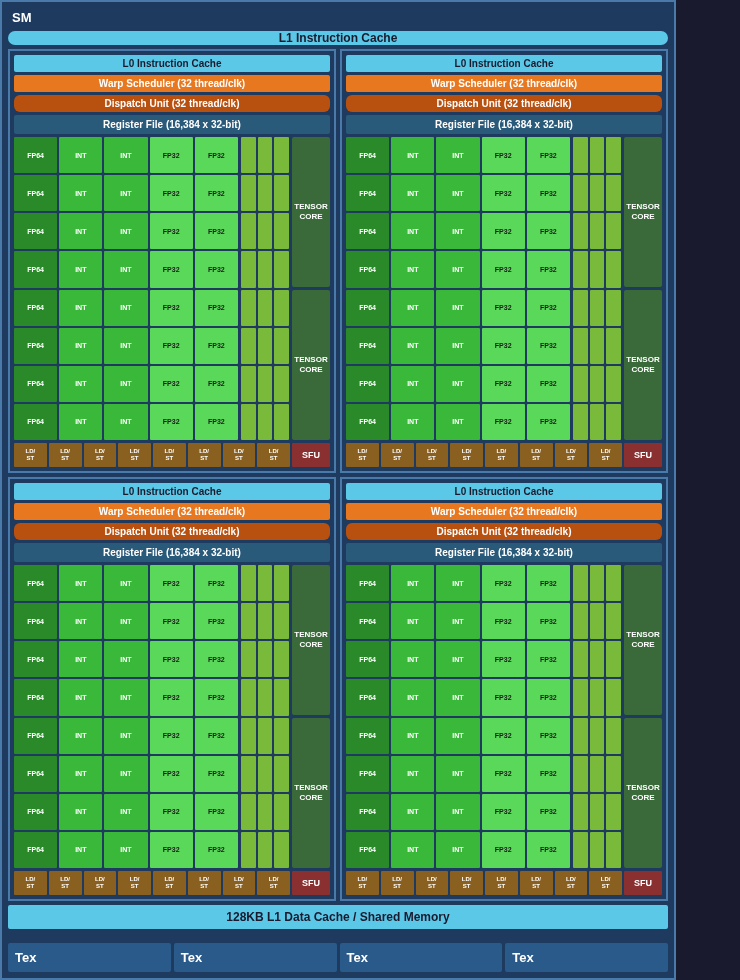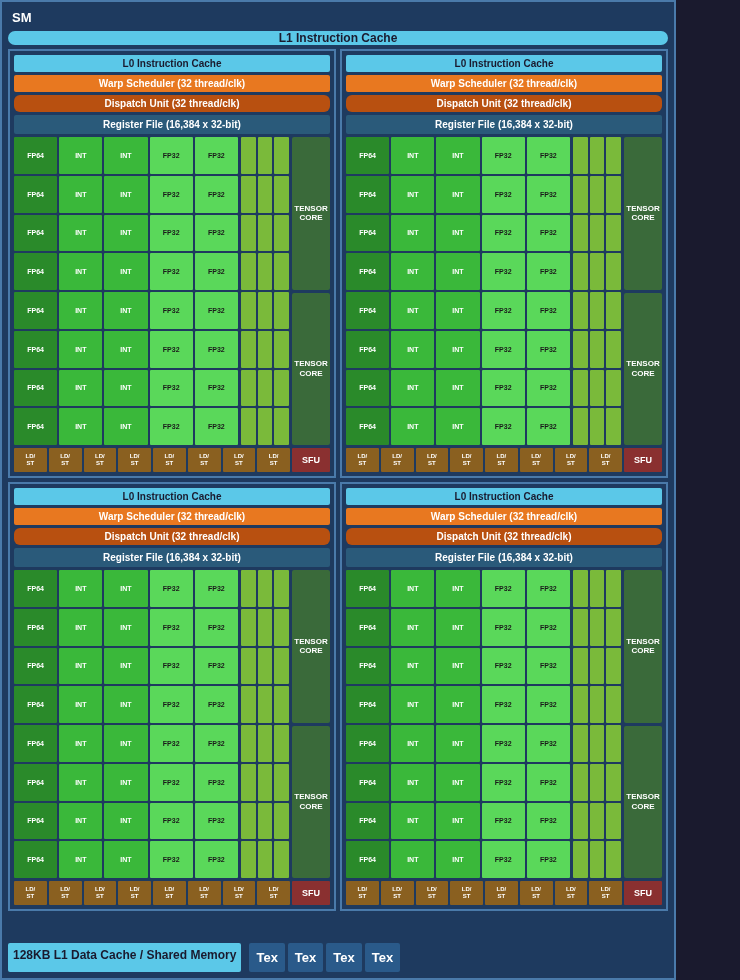--- a/index.html
+++ b/index.html
@@ -190,23 +190,22 @@
       display: flex;
       align-items: center;
       justify-content: center;
       padding: 2px 6px;
       border-radius: 1px;
       min-height: 24px;
       width: 38px;
     }
     .bottom-bar {
       display: flex;
-      flex-direction: row;
-      gap: 8px;
-      margin-top: 28px;
+      flex-direction: column;
+      gap: 14px;
     }
     .l1-data-cache {
       background: #5bc8e8;
       text-align: center;
       color: #1a1a2e;
       font-size: 12px;
       font-weight: bold;
       padding: 5px;
       border-radius: 2px;
     }

